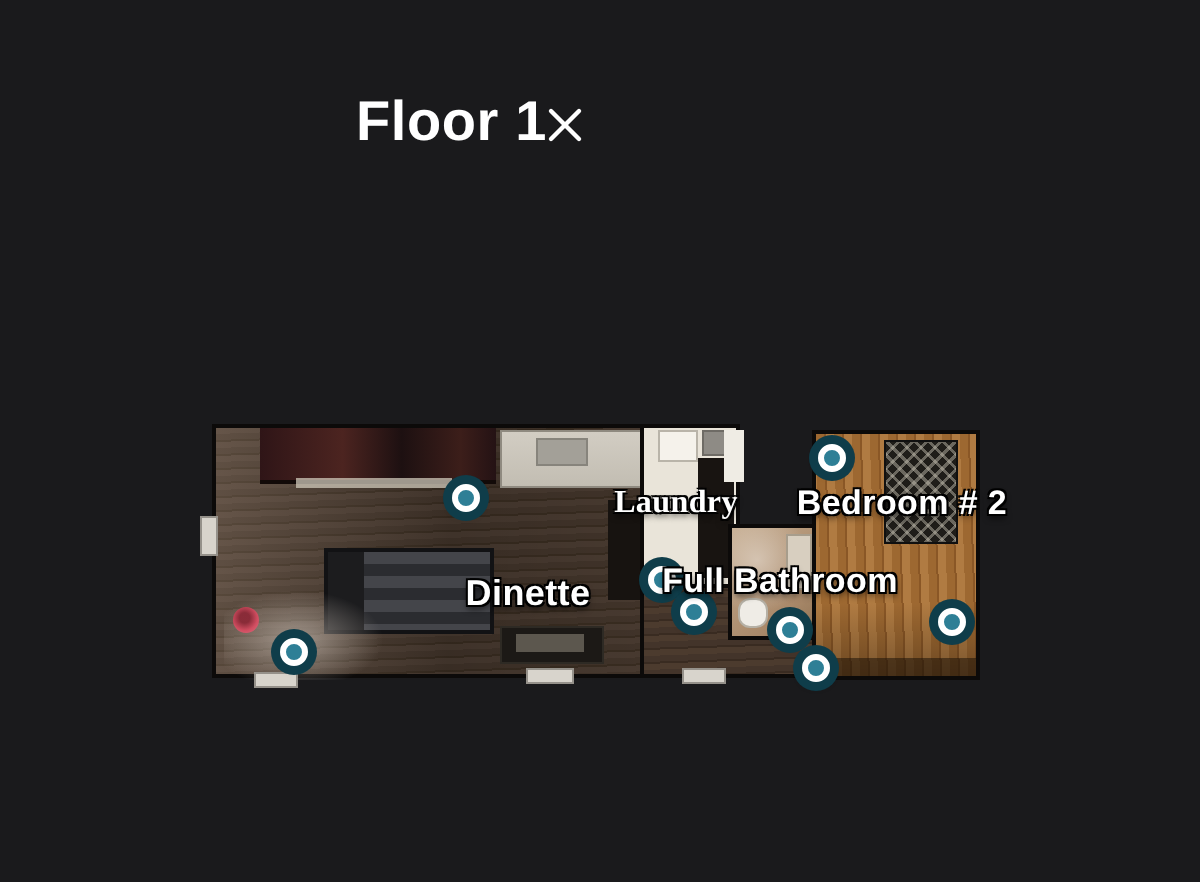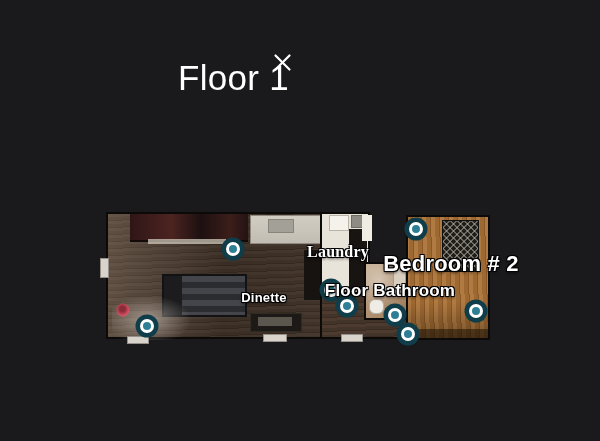--- a/index.html
+++ b/index.html
@@ -6,23 +6,22 @@
   body{
     width:600px;height:441px;
     background:#1a1a1c;
     font-family:"Liberation Sans", sans-serif;
     position:relative;overflow:hidden;
   }
   .stage{position:absolute;inset:0;}
   
   .title{
     position:absolute;left:178px;top:45px;
-    color:#fff;font-size:35px;font-weight:400;letter-spacing:.3px;
+    color:#fff;font-size:28px;font-weight:700;letter-spacing:.3px;
     white-space:nowrap;
-    margin-top:13px;
   }
   .close-btn{
     position:absolute;left:270px;top:50px;width:24px;height:24px;
     display:flex;align-items:center;justify-content:center;cursor:pointer;
   }
   
   .fp{position:absolute;}
   .area-living{
     left:108px;top:214px;width:214px;height:123px;
     background:
@@ -179,18 +178,18 @@
       <div class="marker" style="left: 331px; top: 290px; background: rgb(46, 127, 150); border: 3px solid rgb(255, 255, 255); box-shadow: rgb(15, 61, 74) 0px 0px 0px 4.5px, rgba(0, 0, 0, 0.6) 0px 1px 4px;"></div>
       <div class="marker" style="left: 347px; top: 306px; background: rgb(46, 127, 150); border: 3px solid rgb(255, 255, 255); box-shadow: rgb(15, 61, 74) 0px 0px 0px 4.5px, rgba(0, 0, 0, 0.6) 0px 1px 4px;"></div>
       <div class="marker" style="left: 395px; top: 315px; background: rgb(46, 127, 150); border: 3px solid rgb(255, 255, 255); box-shadow: rgb(15, 61, 74) 0px 0px 0px 4.5px, rgba(0, 0, 0, 0.6) 0px 1px 4px;"></div>
       <div class="marker" style="left: 408px; top: 334px; background: rgb(46, 127, 150); border: 3px solid rgb(255, 255, 255); box-shadow: rgb(15, 61, 74) 0px 0px 0px 4.5px, rgba(0, 0, 0, 0.6) 0px 1px 4px;"></div>
       <div class="marker" style="left: 476px; top: 311px; background: rgb(46, 127, 150); border: 3px solid rgb(255, 255, 255); box-shadow: rgb(15, 61, 74) 0px 0px 0px 4.5px, rgba(0, 0, 0, 0.6) 0px 1px 4px;"></div>
       <div class="marker" style="left: 147px; top: 326px; background: rgb(46, 127, 150); border: 3px solid rgb(255, 255, 255); box-shadow: rgb(15, 61, 74) 0px 0px 0px 4.5px, rgba(0, 0, 0, 0.6) 0px 1px 4px;"></div>
       <div class="camera-dot" style="left: 123px; top: 310px;"></div>
     </div>
   <div id="labels-layer">
       <div class="room-label" style="left: 338px; top: 252px; font-size: 16px; font-family: Liberation Serif, serif;">Laundry</div>
-      <div class="room-label" style="left: 451px; top: 264px; font-size: 22px;">Bedroom # 2</div>
-      <div class="room-label" style="left: 264px; top: 297px; font-size: 13px;">Dinette</div>
-      <div class="room-label" style="left: 390px; top: 291px; font-size: 17px;">Floor Bathroom</div>
+      <div class="room-label" style="left: 451px; top: 252px; font-size: 17px;">Bedroom # 2</div>
+      <div class="room-label" style="left: 264px; top: 297px; font-size: 18px;">Dinette</div>
+      <div class="room-label" style="left: 390px; top: 291px; font-size: 17px;">Full Bathroom</div>
     </div>
 
 </div>
 
 </body></html>

